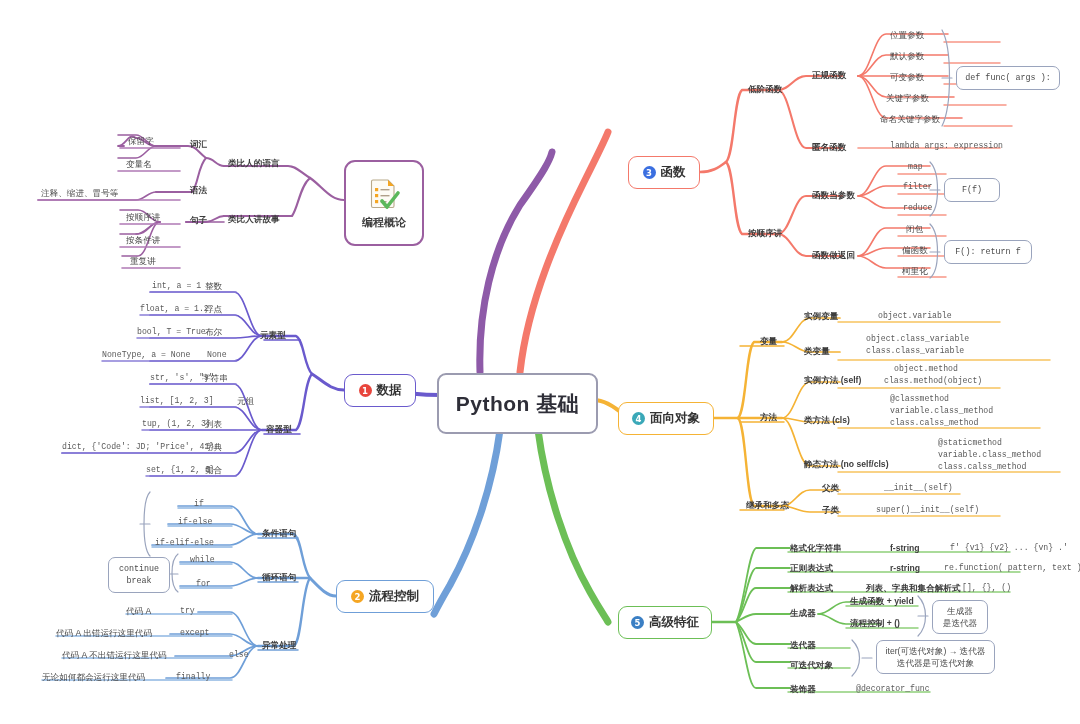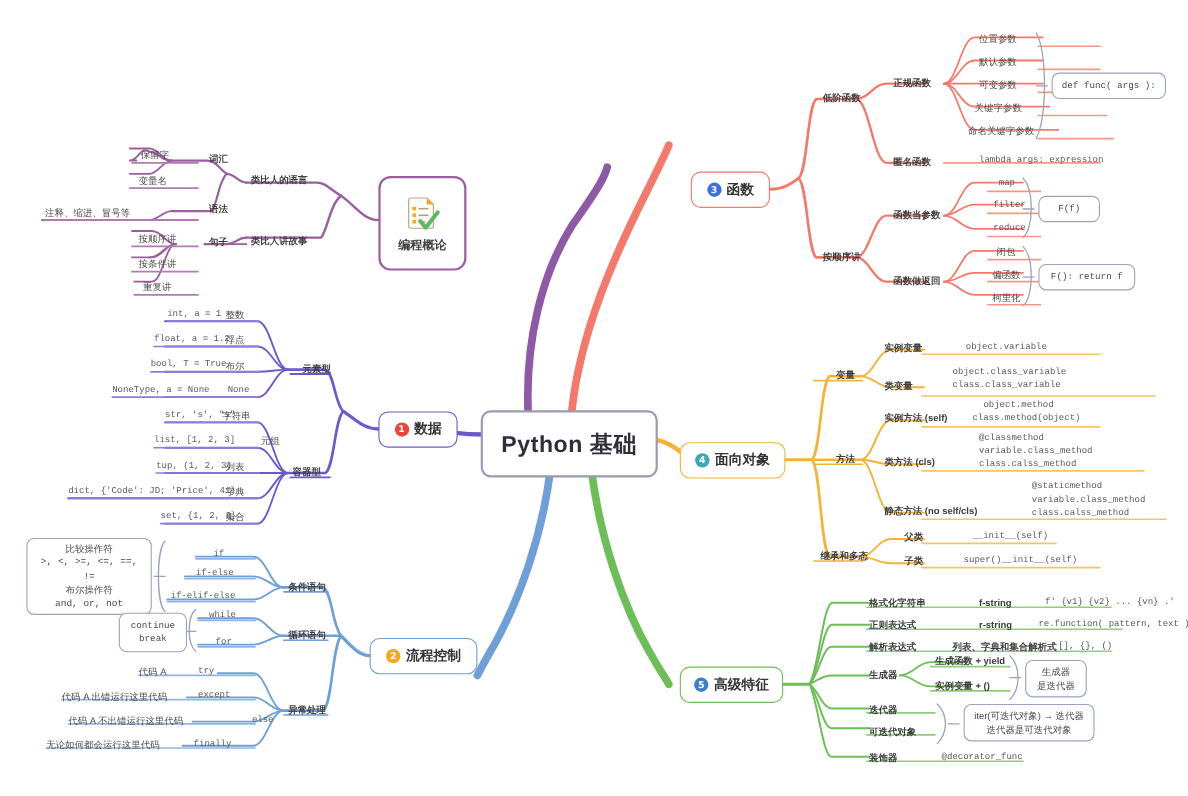--- a/index.html
+++ b/index.html
@@ -312,21 +312,21 @@
   <div class="lbl cn-reg" style="left:41px;top:188px;">注释、缩进、冒号等</div>
   <div class="lbl cn-reg" style="left:126px;top:212px;">按顺序讲</div>
   <div class="lbl cn-reg" style="left:126px;top:235px;">按条件讲</div>
   <div class="lbl cn-reg" style="left:130px;top:256px;">重复讲</div>
 
   <div class="mnode" style="left:344px;top:374px;width:72px;height:33px;border-color:#6a5acd;">
     <span class="badge" style="background:#e8453c;">1</span>
     <span>数据</span>
   </div>
 
-  <div class="lbl cn" style="left:275px;top:330px;">元素型</div>
+  <div class="lbl cn" style="left:260px;top:330px;">元素型</div>
   <div class="lbl cn" style="left:266px;top:424px;">容器型</div>
 
   <div class="lbl mono" style="left:152px;top:281px;">int, a = 1</div>
   <div class="lbl cn-reg" style="left:205px;top:281px;">整数</div>
   <div class="lbl mono" style="left:140px;top:304px;">float, a = 1.2</div>
   <div class="lbl cn-reg" style="left:205px;top:304px;">浮点</div>
   <div class="lbl mono" style="left:137px;top:327px;">bool, T = True</div>
   <div class="lbl cn-reg" style="left:205px;top:327px;">布尔</div>
   <div class="lbl mono" style="left:102px;top:350px;">NoneType, a = None</div>
   <div class="lbl mono" style="left:207px;top:350px;">None</div>
@@ -350,27 +350,20 @@
   <div class="lbl cn" style="left:262px;top:528px;">条件语句</div>
   <div class="lbl cn" style="left:262px;top:572px;">循环语句</div>
   <div class="lbl cn" style="left:262px;top:640px;">异常处理</div>
 
   <div class="lbl mono" style="left:194px;top:499px;">if</div>
   <div class="lbl mono" style="left:178px;top:517px;">if-else</div>
   <div class="lbl mono" style="left:155px;top:538px;">if-elif-else</div>
   <div class="lbl mono" style="left:190px;top:555px;">while</div>
   <div class="lbl mono" style="left:196px;top:579px;">for</div>
 
-  <div class="box cnbox" style="left:24px;top:489px;width:114px;height:70px;">
-    <div>比较操作符</div>
-    <div class="mono" style="font-family:'Liberation Mono',monospace;">&gt;, &lt;, &gt;=, &lt;=, ==, !=</div>
-    <div style="height:5px;"></div>
-    <div>布尔操作符</div>
-    <div class="mono" style="font-family:'Liberation Mono',monospace;">and, or, not</div>
-  </div>
 
   <div class="box" style="left:108px;top:557px;width:62px;height:36px;">
     <div>continue</div>
     <div>break</div>
   </div>
 
   <div class="lbl cn-reg" style="left:126px;top:606px;">代码 A</div>
   <div class="lbl mono" style="left:180px;top:606px;">try</div>
   <div class="lbl cn-reg" style="left:56px;top:628px;">代码 A 出错运行这里代码</div>
   <div class="lbl mono" style="left:180px;top:628px;">except</div>
@@ -461,21 +454,21 @@
   <div class="lbl cn" style="left:790px;top:563px;">正则表达式</div>
   <div class="lbl cn" style="left:890px;top:563px;">r-string</div>
   <div class="lbl mono" style="left:944px;top:563px;">re.function( pattern, text )</div>
 
   <div class="lbl cn" style="left:790px;top:583px;">解析表达式</div>
   <div class="lbl cn" style="left:866px;top:583px;">列表、字典和集合解析式</div>
   <div class="lbl mono" style="left:962px;top:583px;">[], {}, ()</div>
 
   <div class="lbl cn" style="left:790px;top:608px;">生成器</div>
   <div class="lbl cn" style="left:850px;top:596px;">生成函数 + yield</div>
-  <div class="lbl cn" style="left:850px;top:618px;">实例变量 + ()</div>
+  <div class="lbl cn" style="left:850px;top:618px;">流程控制 + ()</div>
   <div class="box cnbox" style="left:932px;top:600px;width:56px;height:34px;">
     <div>生成器</div>
     <div>是迭代器</div>
   </div>
 
   <div class="lbl cn" style="left:790px;top:640px;">迭代器</div>
   <div class="lbl cn" style="left:790px;top:660px;">可迭代对象</div>
   <div class="box cnbox" style="left:876px;top:640px;width:119px;height:34px;">
     <div>iter(可迭代对象) → 迭代器</div>
     <div>迭代器是可迭代对象</div>

